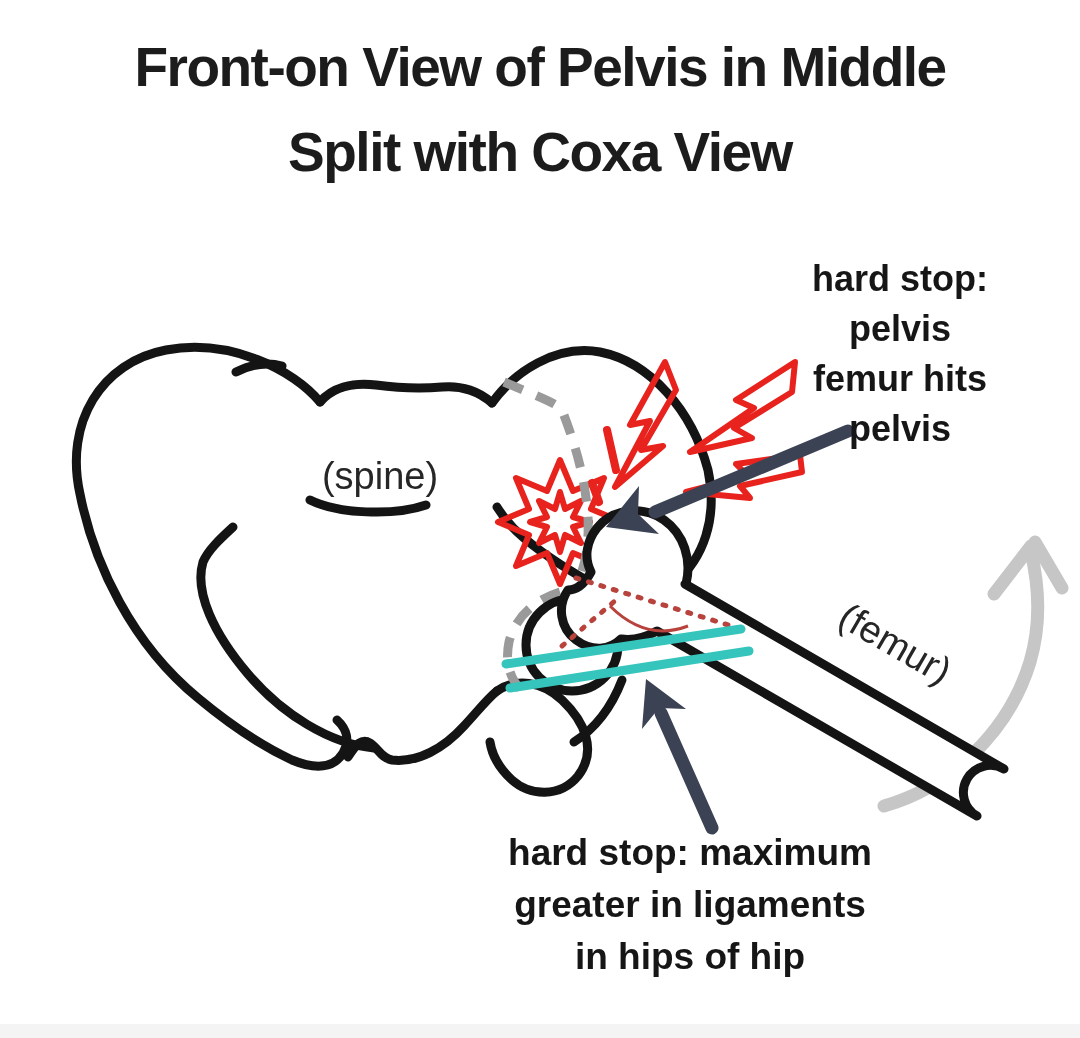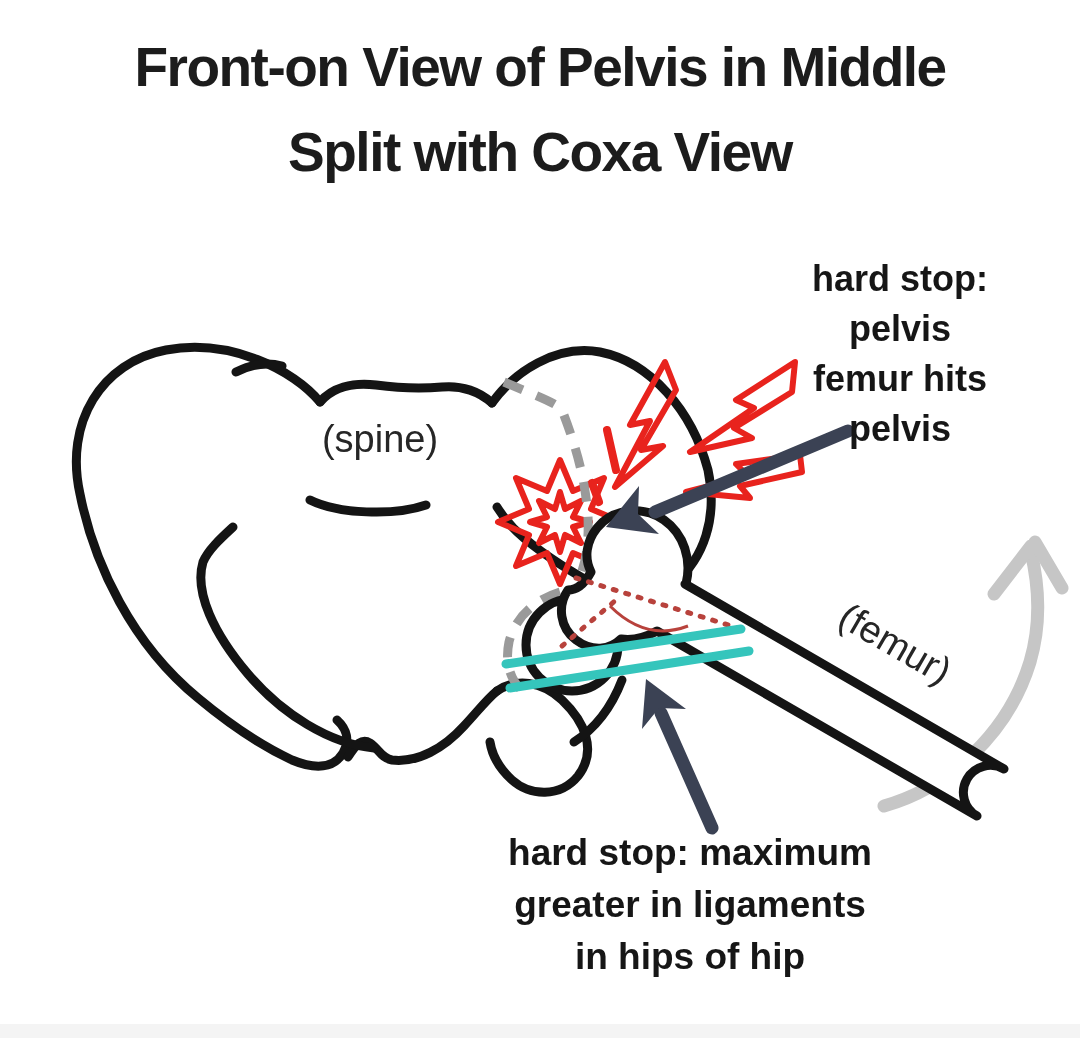--- a/index.html
+++ b/index.html
@@ -100,21 +100,21 @@
     </g>
     <g>
       <path class="navyline" d="M 712 828 L 661 713"></path>
       <polygon class="navyhead" points="646,679 686,709 659,708 642,729"></polygon>
     </g>
   </svg>
 
   <div class="abs title" style="top:67px;">Front-on View of Pelvis in Middle</div>
   <div class="abs title" style="top:152px;">Split with Coxa View</div>
 
-  <div class="abs plain-label" style="left:380px;top:439px;">(spine)</div>
+  <div class="abs plain-label" style="left:380px;top:476px;">(spine)</div>
   <div class="abs plain-label femur-label" style="left:895px;top:644px;">(femur)</div>
 
   <div class="abs bold-note" style="left:900px;top:354px;">
     <div class="note-line">hard stop:</div>
     <div class="note-line">pelvis</div>
     <div class="note-line">femur hits</div>
     <div class="note-line">pelvis</div>
   </div>
 
   <div class="abs bold-note" style="left:690px;top:905px;">

